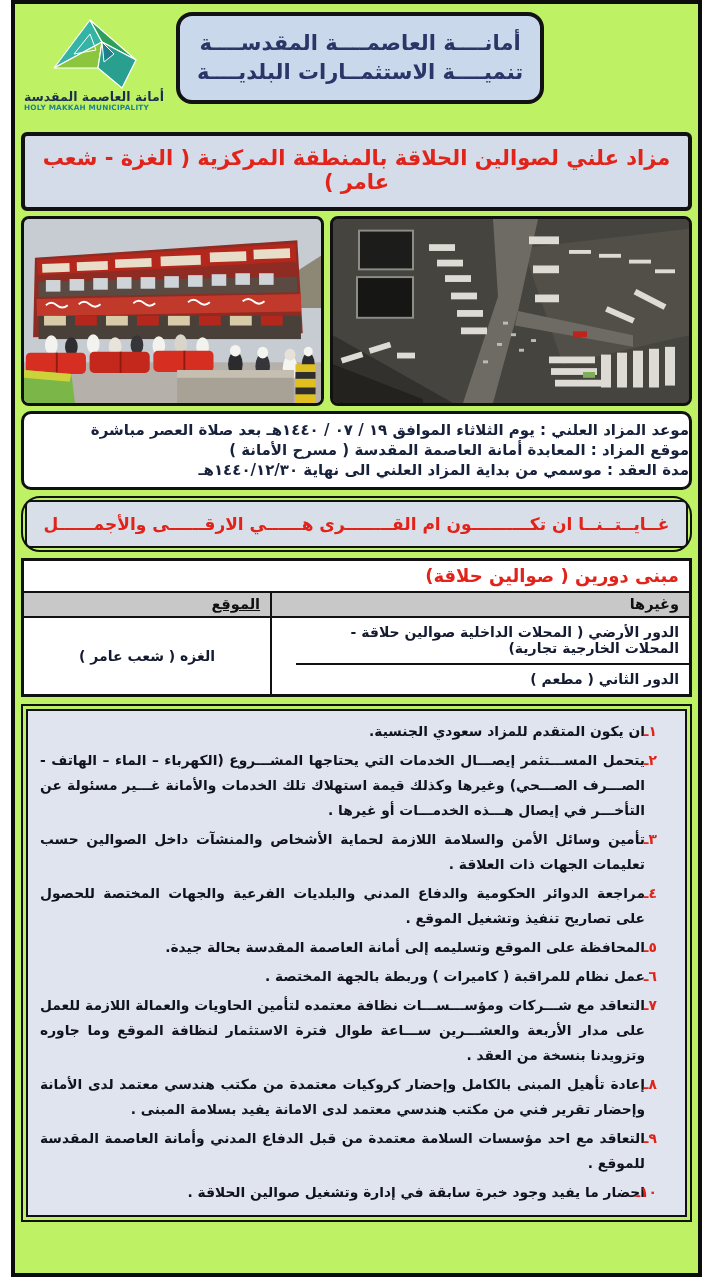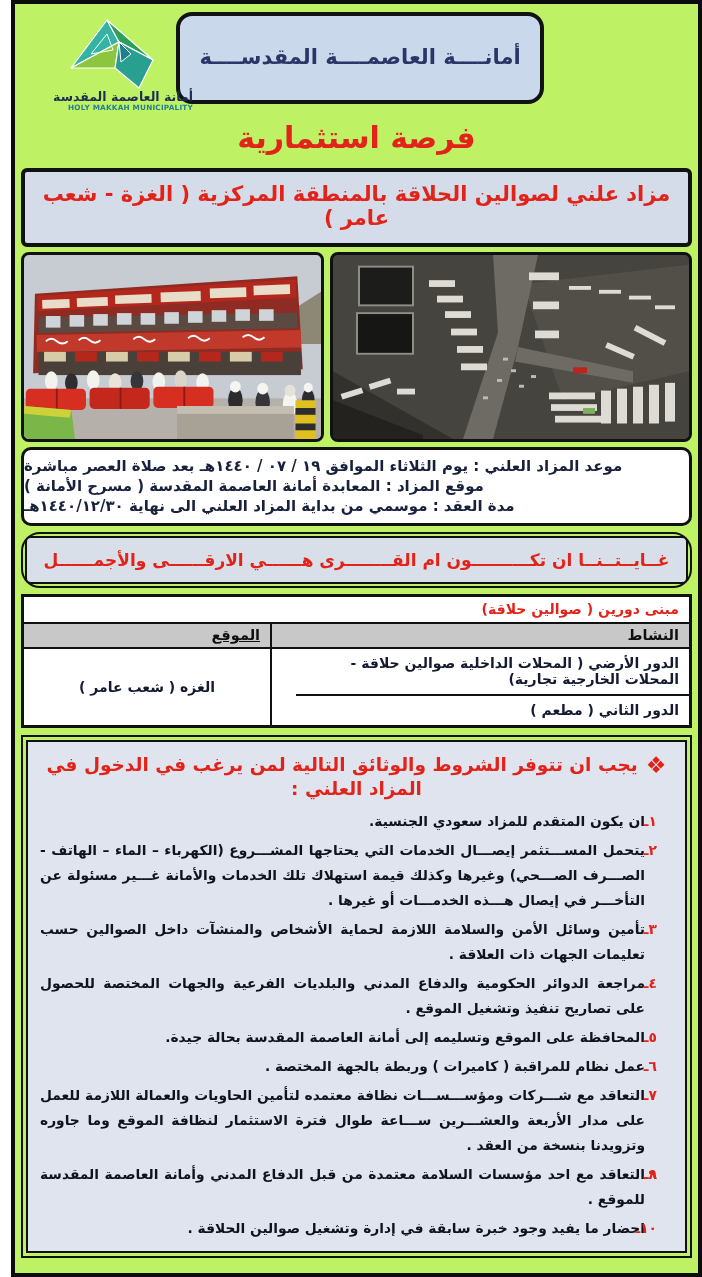--- a/index.html
+++ b/index.html
@@ -7,53 +7,53 @@
   .page{position:relative;width:691px;height:1277px;box-sizing:border-box;
         border:4px solid #0c0c0c;padding:4px 6px;overflow:hidden;background:#bef264;}
 
   
   .hdr{position:relative;height:112px;}
   .hdr-box{position:absolute;right:148px;top:4px;width:368px;height:92px;
            box-sizing:border-box;border:4px solid #121212;border-radius:16px;
            background:#c9d8ea;display:flex;flex-direction:column;justify-content:center;
            align-items:center;gap:6px;}
   .hdr-box div{color:#2b3568;font-weight:bold;font-size:21px;line-height:1.1;}
-  .logo{position:absolute;left:20px;top:2px;width:152px;text-align:right;}
+  .logo{position:absolute;left:3px;top:2px;width:152px;text-align:left;}
   .logo svg{display:block;margin:0 auto;}
   .logo-ar{font-size:12.5px;font-weight:bold;color:#1d2d52;line-height:13px;}
   .logo-en{font-size:7.3px;font-weight:bold;color:#23808f;letter-spacing:.2px;line-height:9px;}
 
   .opp-title{text-align:center;color:#e2231a;font-weight:bold;font-size:30px;
              line-height:36px;margin:0 0 3px;}
 
   .auction-box{margin:12px 0 5px;border:4px solid #121212;border-radius:6px;
                background:#d3dce8;color:#e2231a;font-weight:bold;font-size:21px;
                text-align:center;padding:10px 4px 13px;}
 
   
   .images{display:flex;gap:6px;height:190px;margin-bottom:5px;}
   .imgbox{border:3px solid #111;border-radius:8px;overflow:hidden;background:#444;}
   .imgbox.sat{width:356px;}
   .imgbox.photo{flex:1;}
   .imgbox svg{display:block;width:100%;height:100%;}
 
   
   .details-box{border:3px solid #111;border-radius:10px;background:#fff;
-               padding:6px 0 7px;text-align:left;color:#17213c;font-weight:bold;
+               padding:6px 0 7px;text-align:right;color:#17213c;font-weight:bold;
                font-size:15px;line-height:20px;margin-bottom:6px;}
 
   
   .slogan-box{border:2px solid #111;border-radius:19px;padding:2px;margin-bottom:6px;}
   .slogan-inner{border:2px solid #111;border-radius:6px;background:#d9dfe9;
                 color:#e2231a;font-weight:bold;font-size:17px;text-align:center;
                 padding:12px 4px;}
 
   
   .ptable{border:3px solid #111;margin-bottom:7px;background:#fff;font-weight:bold;}
-  .t-row1{color:#e2231a;font-size:14px;text-align:right;padding:4px 10px 5px;
+  .t-row1{color:#e2231a;font-size:18px;text-align:right;padding:4px 10px 5px;
           border-bottom:2px solid #111;background:#fff;}
   .t-head{display:flex;background:#c8c8c8;border-bottom:2px solid #111;
           color:#101010;font-size:14.5px;}
   .t-head .c-act{width:63%;padding:3px 10px 4px;border-left:2px solid #111;box-sizing:border-box;}
   .t-head .c-loc{flex:1;padding:3px 10px 0;text-decoration:underline;}
   .t-body{display:flex;color:#141b30;font-size:14px;}
   .t-body .c-act{width:63%;border-left:2px solid #111;box-sizing:border-box;
                  display:flex;flex-direction:column;padding-left:24px;}
   .t-body .c-act div{padding:6px 10px 7px;}
   .t-body .c-act div:first-child{border-bottom:2px solid #111;}
@@ -72,36 +72,36 @@
   ol.cond-list li .num{position:absolute;right:16px;top:0;color:#e2231a;}
 </style>
 </head>
 <body>
 
 <div class="page">
 
   <div class="hdr">
     <div class="hdr-box">
       <div>أمانــــة العاصمــــة المقدســــة</div>
+      <div>تنميــــة الاستثمــارات البلديــــة</div>
     </div>
     <div class="logo">
       <svg width="112" height="80" viewBox="0 0 112 80">
         <polygon points="10,58 46,10 58,32" fill="#35b4a5" stroke="#fff" stroke-width="1.2"></polygon>
         <polygon points="10,58 58,32 54,58" fill="#8cc63f" stroke="#fff" stroke-width="1.2"></polygon>
         <polygon points="46,10 92,50 58,32" fill="#2e9e5b" stroke="#fff" stroke-width="1.2"></polygon>
         <polygon points="54,58 58,32 92,50 78,78" fill="#29a08f" stroke="#fff" stroke-width="1.2"></polygon>
         <polygon points="30,44 46,24 52,40" fill="none" stroke="#fff" stroke-width="1"></polygon>
         <polygon points="58,32 70,44 60,52" fill="#1d7f8c" stroke="#fff" stroke-width="1"></polygon>
       </svg>
       <div class="logo-ar">أمانة العاصمة المقدسة</div>
       <div class="logo-en">HOLY MAKKAH MUNICIPALITY</div>
     </div>
   </div>
 
-  <div class="opp-title">فرصة استثمارية</div>
 
   <div class="auction-box">مزاد علني لصوالين الحلاقة بالمنطقة المركزية ( الغزة - شعب عامر )</div>
 
   <div class="images">
     <div class="imgbox sat">
       <svg viewBox="0 0 356 190" preserveAspectRatio="none">
         <rect width="356" height="190" fill="#46443f"></rect>
         <polygon points="0,120 120,190 0,190" fill="#33312d"></polygon>
         <polygon points="190,30 356,10 356,120 230,150" fill="#524f48"></polygon>
         <polygon points="160,0 205,0 185,95 160,190 130,190 165,80" fill="#6e6b64"></polygon>
@@ -241,46 +241,43 @@
     <div>مدة العقد : موسمي من بداية المزاد العلني الى نهاية ١٤٤٠/١٢/٣٠هـ</div>
   </div>
 
   <div class="slogan-box">
     <div class="slogan-inner">غــايــتــنــا ان تكــــــــــون ام القــــــــرى هــــــي الارقــــــى والأجمــــــل</div>
   </div>
 
   <div class="ptable">
     <div class="t-row1">مبنى دورين ( صوالين حلاقة)</div>
     <div class="t-head">
-      <div class="c-act">النشاط</div>
+      <div class="c-act">وغيرها</div>
       <div class="c-loc">الموقع</div>
     </div>
     <div class="t-body">
       <div class="c-act">
         <div>الدور الأرضي ( المحلات الداخلية صوالين حلاقة - المحلات الخارجية تجارية)</div>
         <div>الدور الثاني ( مطعم )</div>
       </div>
       <div class="c-loc">الغزه ( شعب عامر )</div>
     </div>
   </div>
 
   <div class="conditions">
     <div class="cond-inner">
-      <div class="cond-head">
-        <span class="diamond">❖</span><span>يجب ان تتوفر الشروط والوثائق التالية لمن يرغب في الدخول في المزاد العلني :</span>
-      </div>
       <ol class="cond-list">
         <li><span class="num">١ـ</span><span>ان يكون المتقدم للمزاد سعودي الجنسية.</span></li>
         <li><span class="num">٢ـ</span><span>يتحمل المســـتثمر إيصـــال الخدمات التي يحتاجها المشـــروع (الكهرباء – الماء – الهاتف - الصـــرف الصـــحي) وغيرها وكذلك قيمة استهلاك تلك الخدمات والأمانة غـــير مسئولة عن التأخـــر في إيصال هـــذه الخدمـــات أو غيرها .</span></li>
         <li><span class="num">٣ـ</span><span>تأمين وسائل الأمن والسلامة اللازمة لحماية الأشخاص والمنشآت داخل الصوالين حسب تعليمات الجهات ذات العلاقة .</span></li>
         <li><span class="num">٤ـ</span><span>مراجعة الدوائر الحكومية والدفاع المدني والبلديات الفرعية والجهات المختصة للحصول على تصاريح تنفيذ وتشغيل الموقع .</span></li>
         <li><span class="num">٥ـ</span><span>المحافظة على الموقع وتسليمه إلى أمانة العاصمة المقدسة بحالة جيدة.</span></li>
         <li><span class="num">٦ـ</span><span>عمل نظام للمراقبة ( كاميرات ) وربطة بالجهة المختصة .</span></li>
         <li><span class="num">٧ـ</span><span>التعاقد مع شـــركات ومؤســـســـات نظافة معتمده لتأمين الحاويات والعمالة اللازمة للعمل على مدار الأربعة والعشـــرين ســـاعة طوال فترة الاستثمار لنظافة الموقع وما جاوره وتزويدنا بنسخة من العقد .</span></li>
-        <li><span class="num">٨ـ</span></li>
+        <li><span class="num">٨ـ</span><span>إعادة تأهيل المبنى بالكامل وإحضار كروكيات معتمدة من مكتب هندسي معتمد لدى الأمانة وإحضار تقرير فني من مكتب هندسي معتمد لدى الامانة يفيد بسلامة المبنى .</span></li>
         <li><span class="num">٩ـ</span><span>التعاقد مع احد مؤسسات السلامة معتمدة من قبل الدفاع المدني وأمانة العاصمة المقدسة للموقع .</span></li>
         <li><span class="num">١٠ـ</span><span>احضار ما يفيد وجود خبرة سابقة في إدارة وتشغيل صوالين الحلاقة .</span></li>
 
       </ol>
     </div>
   </div>
 
 </div>
 
 </body></html>

